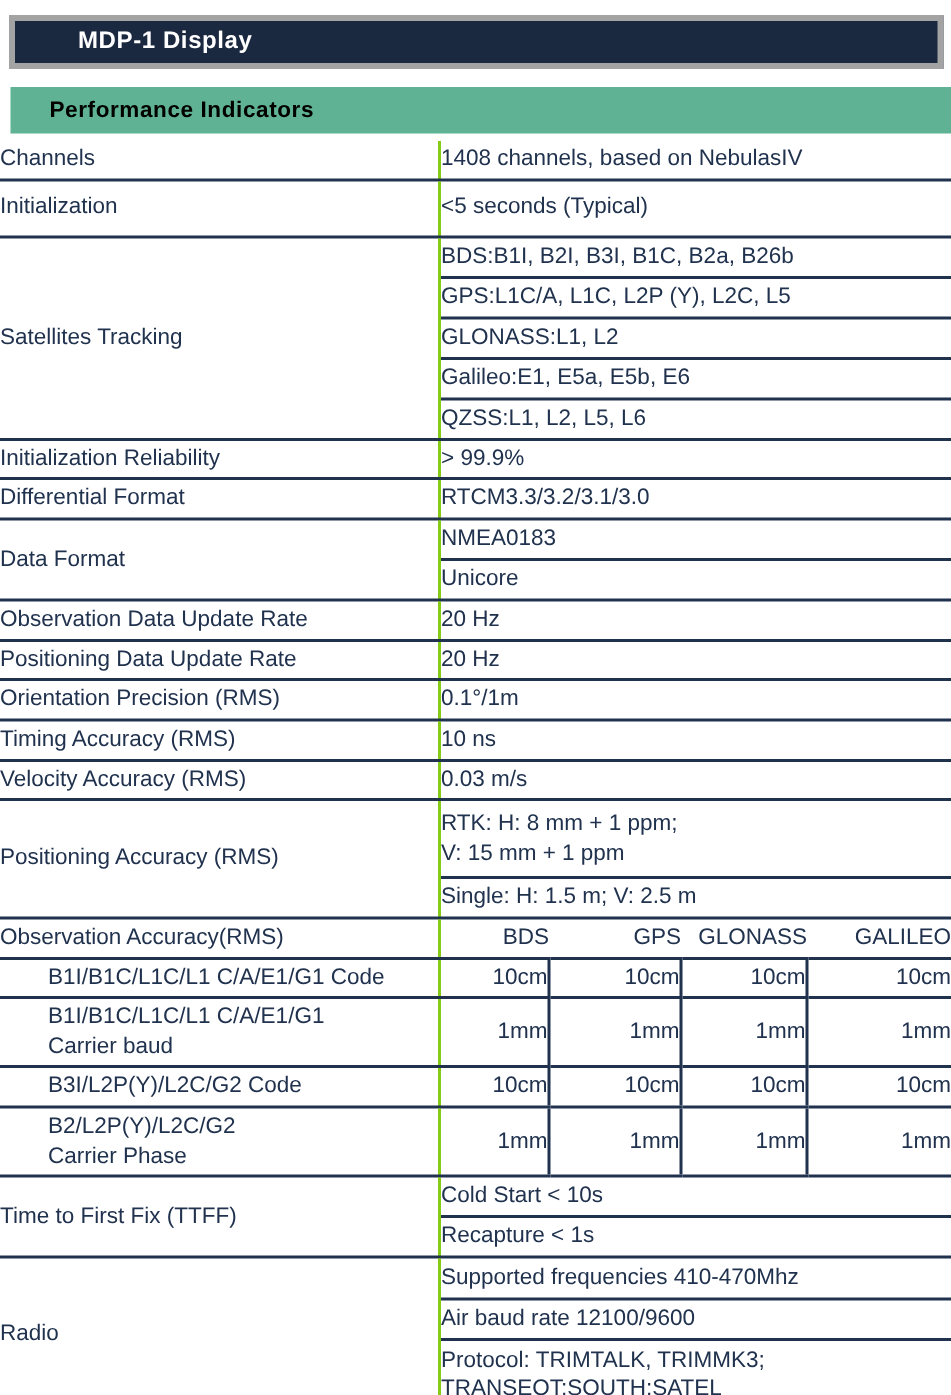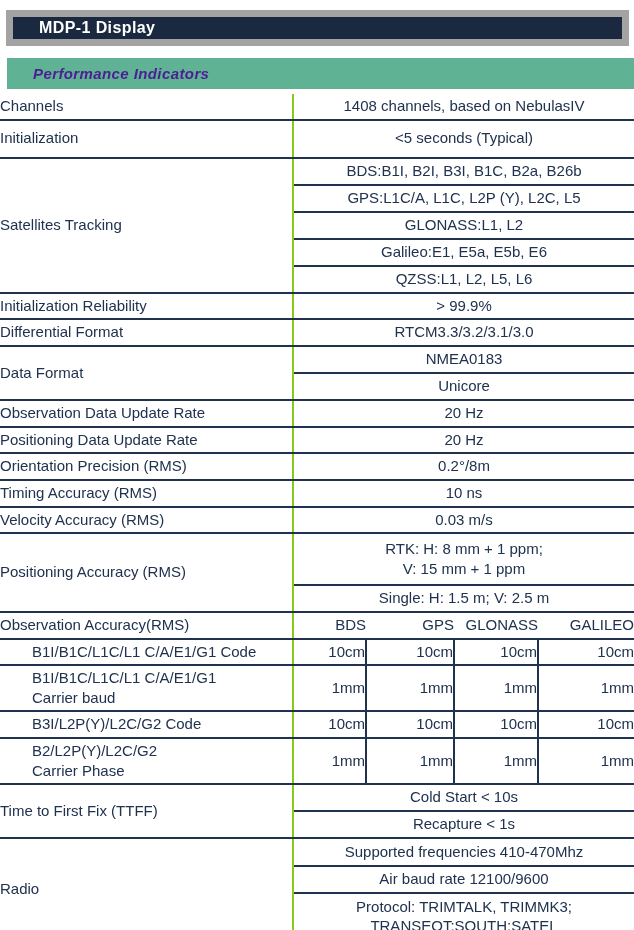--- a/index.html
+++ b/index.html
@@ -1,31 +1,31 @@
 <!DOCTYPE html>
 <html><head>
 <meta charset="utf-8">
 <style>
   html,body{margin:0;padding:0;background:#ffffff;}
   body{width:634px;font-family:"Liberation Sans",sans-serif;color:#20324e;}
   .page{width:634px;height:930px;box-sizing:border-box;padding-top:10px;overflow:hidden;background:#fff;}
 
-  .titlebar{margin:0 5px 0 6px;height:36px;background:#1a2840;border:7px solid #a3a3a3;
-            display:flex;align-items:center;box-sizing:border-box;}
+  .titlebar{margin:0 5px 0 6px;height:36px;background:#1a2840;border:4px solid #a3a3a3;
+            display:flex;align-items:center;box-sizing:border-box;padding-left:16px;}
   .titlebar .bar-text{color:#ffffff;font-weight:700;font-size:16px;letter-spacing:.4px;padding-left:26px;}
 
   .sectionbar{margin:12px 0 0 7px;height:31px;background:#5fb394;display:flex;align-items:center;box-sizing:border-box;}
-  .sectionbar .bar-text{color:#4c1d95;font-weight:700;font-size:15px;letter-spacing:.4px;padding-left:26px;font-style:italic;}
+  .sectionbar .bar-text{color:#000000;font-weight:700;font-size:15px;letter-spacing:.4px;padding-left:26px;}
 
   table.spec{border-collapse:collapse;width:634px;margin-top:5px;table-layout:fixed;}
   table.spec td{border-bottom:2px solid #20324e;vertical-align:middle;
                 font-size:15px;line-height:1.3;padding:2px 0 3px 0;word-wrap:break-word;}
   td.lbl{border-right:2px solid #84cc16;padding-left:33px;}
   td.lbl.tight{padding-left:32px;}
-  td.val{padding-left:13px;font-size:15.3px;text-align:center;}
+  td.val{padding-left:13px;font-size:15.3px;}
   td.ctr{text-align:right;padding-left:0;}
   td.vline{border-left:2px solid #20324e;}
   .pre{white-space:pre-line;margin-top:48px;}
   tr.last td{border-bottom:3px solid #20324e;}
 
   tr.rh21{height:21px} tr.rh22{height:22px} tr.rh24{height:24px} tr.rh26{height:26px}
   tr.rh27{height:27px} tr.rh28{height:28px} tr.rh31{height:38px} tr.rh46{height:46px}
   tr.rh48{height:48px} tr.rh52{height:52px}
 </style>
 </head>
@@ -101,21 +101,21 @@
         <td class="val" colspan="4">20 Hz</td>
       </tr>
 
       <tr class="rh26">
         <td class="lbl">Positioning Data Update Rate</td>
         <td class="val" colspan="4">20 Hz</td>
       </tr>
 
       <tr class="rh26">
         <td class="lbl">Orientation Precision (RMS)</td>
-        <td class="val" colspan="4">0.2°/8m</td>
+        <td class="val" colspan="4">0.1°/1m</td>
       </tr>
 
       <tr class="rh27">
         <td class="lbl">Timing Accuracy (RMS)</td>
         <td class="val" colspan="4">10 ns</td>
       </tr>
 
       <tr class="rh26">
         <td class="lbl">Velocity Accuracy (RMS)</td>
         <td class="val" colspan="4">0.03 m/s</td>

